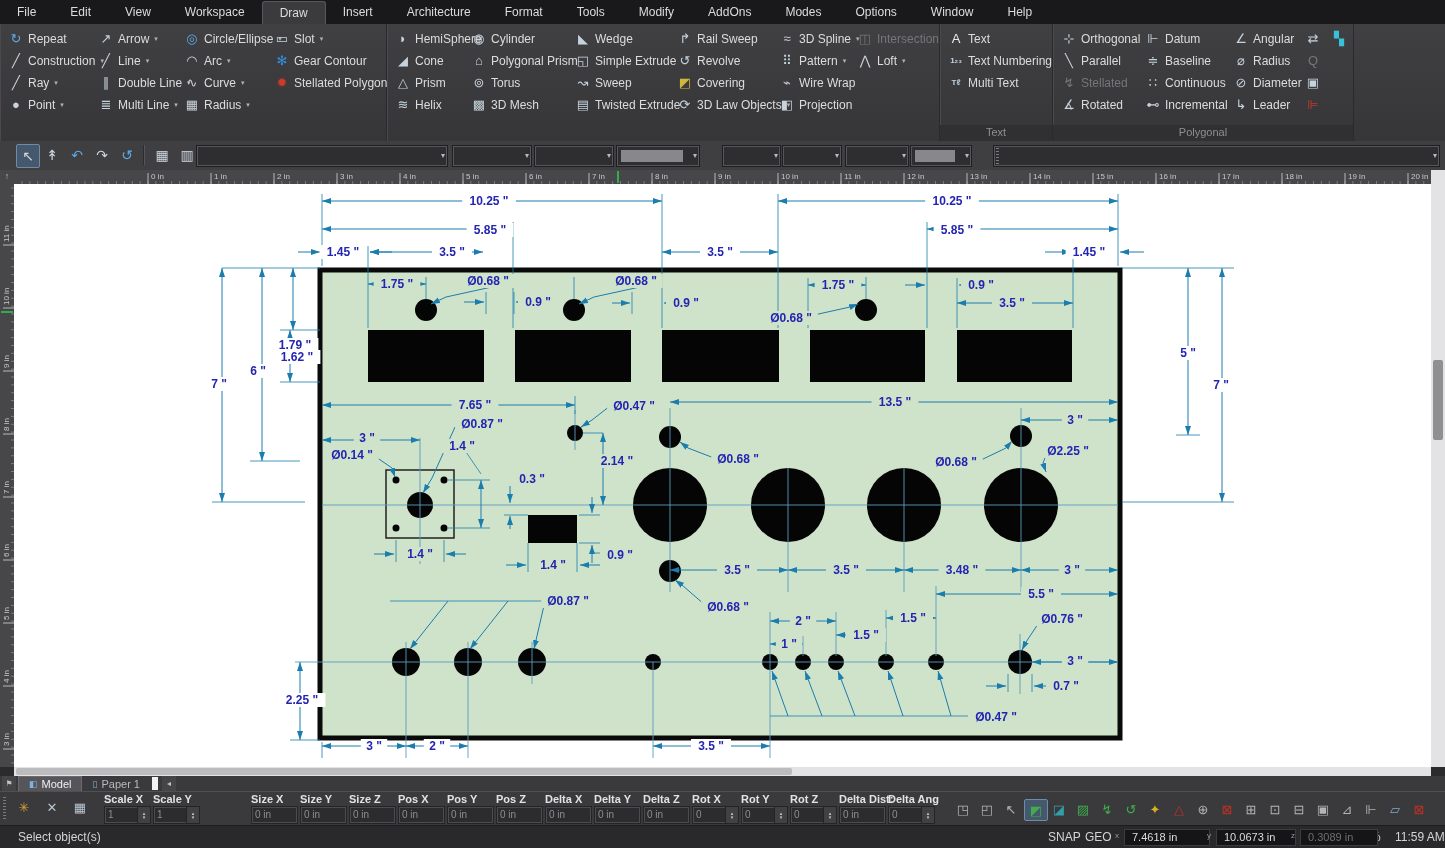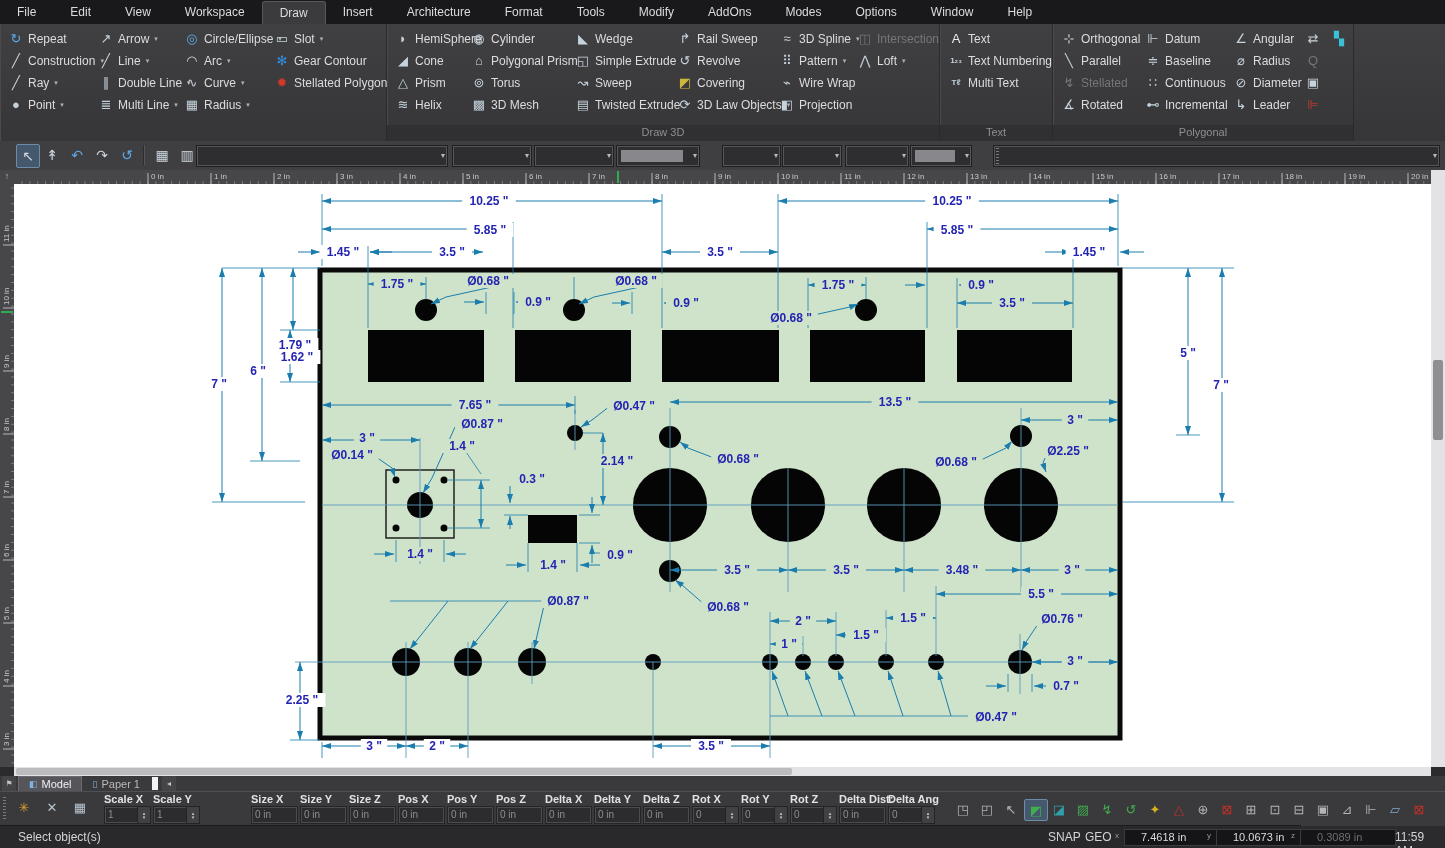--- a/index.html
+++ b/index.html
@@ -58,25 +58,25 @@
   .cell{position:absolute;top:1px;width:47px;}
   .cell .cl{font-size:11px;font-weight:bold;color:#e2e2e4;white-space:nowrap;height:13px;line-height:13px;}
   .cell .cf{position:relative;height:16px;background:#2c2c2f;border:1px solid #242426;box-shadow:0 0 0 1px #4c4c50 inset;
     font-size:10px;color:#8e8e90;line-height:15px;padding-left:3px;}
   .cell .sp{position:absolute;right:0;top:0;bottom:0;width:12px;background:#414144;border-left:1px solid #242426;
     display:flex;flex-direction:column;align-items:center;justify-content:center;font-size:5px;color:#c8c8ca;line-height:4px;}
   .ric2{position:absolute;top:7px;width:22px;height:20px;display:flex;align-items:center;justify-content:center;font-size:13px;color:#b4b4b6;}
   .ric2.on{background:#46586c;border:1px solid #6c8cab;border-radius:2px;}
   #ihandle{position:absolute;left:3px;top:5px;bottom:5px;width:3px;background-image:repeating-linear-gradient(#7a7a7e 0 1px,transparent 1px 3px);}
   
-  #statusbar{position:absolute;left:0;top:825px;width:1301px;height:23px;background:#29292c;border-top:1px solid #1c1c1e;color:#d4d4d6;font-size:12px;}
+  #statusbar{position:absolute;left:0;top:825px;width:1445px;height:23px;background:#29292c;border-top:1px solid #1c1c1e;color:#d4d4d6;font-size:12px;}
   #statusbar .msg{position:absolute;left:18px;top:4px;}
   .stoggle{position:absolute;top:4px;font-size:12px;color:#d4d4d6;}
   .cfield{position:absolute;top:3px;height:15px;background:#151517;border:1px solid #3c3c40;color:#dcdcde;
-    font-size:11px;line-height:14px;padding:0 16px;}
+    font-size:11px;line-height:14px;padding:0 7px;}
   .cfield.dim{color:#6e6e71;}
   .cico{position:absolute;top:5px;font-size:8px;color:#9a9a9c;width:10px;text-align:center;}
   .sval{position:absolute;top:4px;font-size:12px;}
 </style>
 </head>
 <body>
 
 <div id="menubar">
     <div class="mi">File</div>
     <div class="mi">Edit</div>
@@ -285,21 +285,20 @@
             <span class="ric">◫</span>
             <span class="rlb">Intersection</span>
           </div>
           <div class="ritem">
             <span class="ric">⋀</span>
             <span class="rlb">Loft</span>
             <span class="rcaret">▾</span>
           </div>
         </div>
       </div>
-      <div class="rglabel">Draw 3D</div>
     </div>
     <div class="rgroup">
       <div class="rcols">
         <div class="rcol" style="width: 104px;">
           <div class="ritem">
             <span class="ric" style="color: rgb(234, 234, 236);">A</span>
             <span class="rlb">Text</span>
           </div>
           <div class="ritem">
             <span class="ric sm">1₂₃</span>

